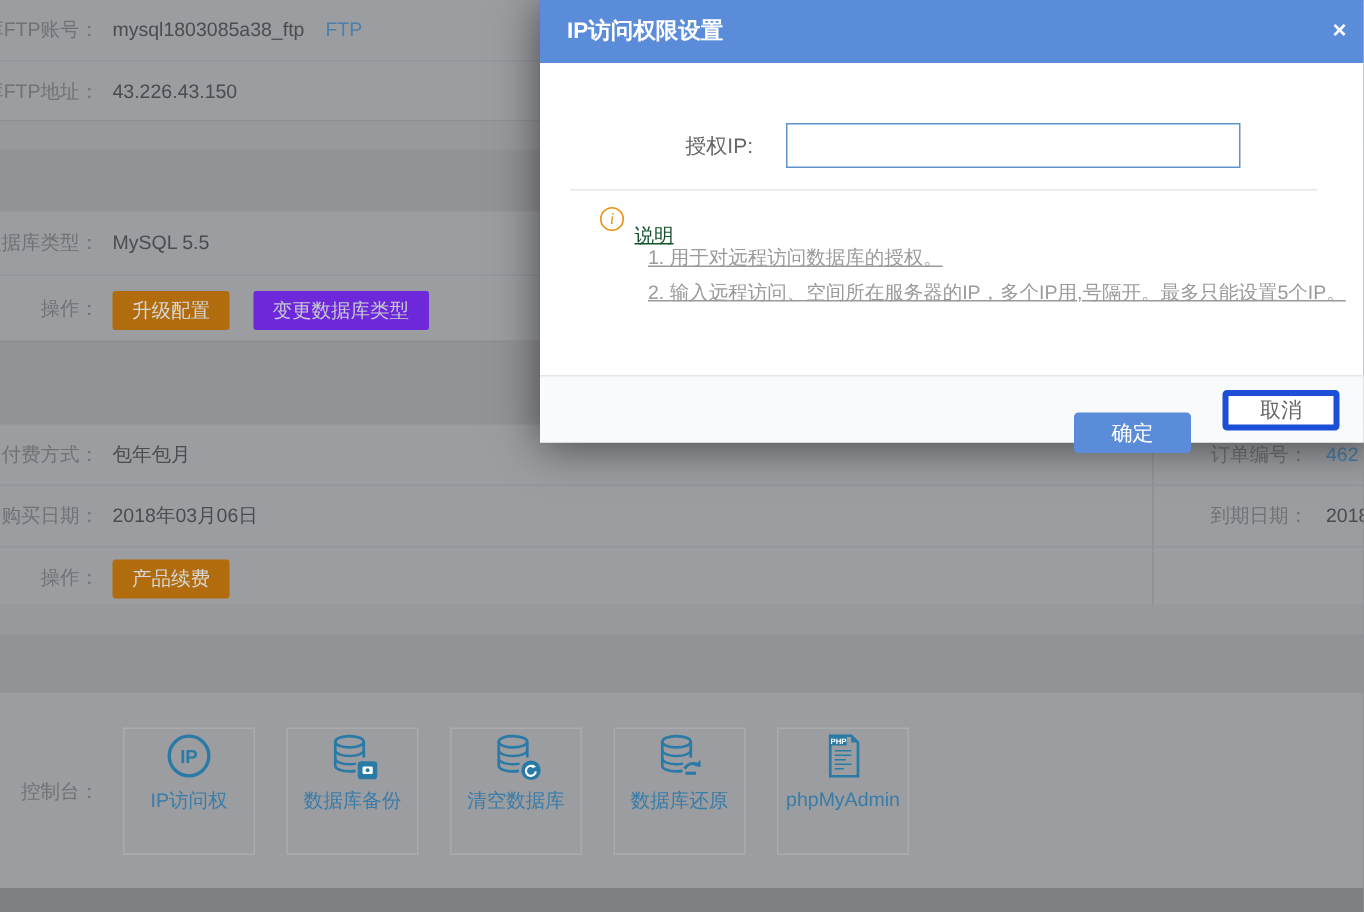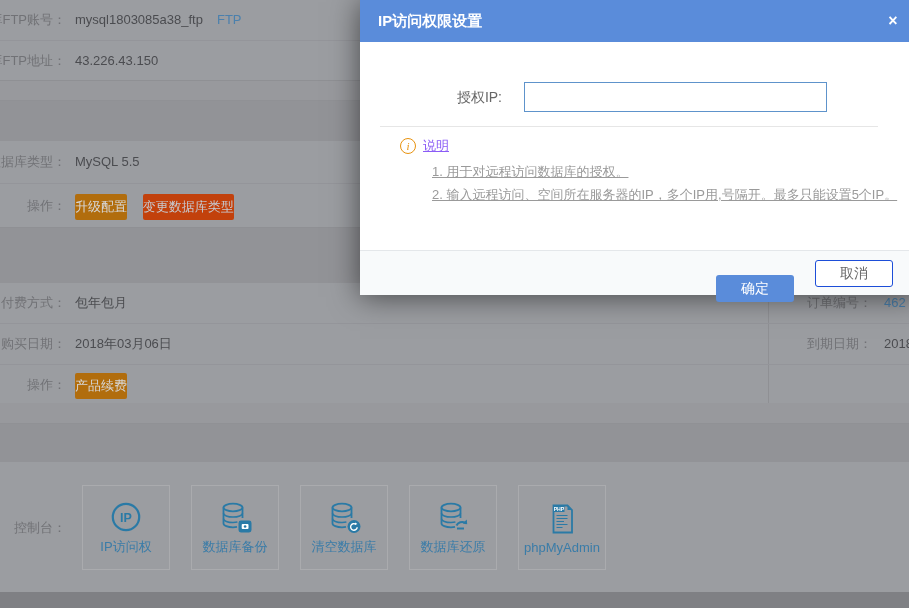--- a/index.html
+++ b/index.html
@@ -26,58 +26,58 @@
   #sec2 .row.r1 { height:42px; line-height:42px; }
   #sec2 .row.r2 { height:44px; line-height:44px; }
   .lbl  { position:absolute; right:843px; white-space:nowrap; color:#717276; }
   .val  { position:absolute; left:75px; white-space:nowrap; color:#4b4c50; }
   .link { color:#4b80ad; margin-left:14px; text-decoration:none; cursor:pointer; }
   .rlbl { position:absolute; right:37px; white-space:nowrap; color:#717276; }
   .rval { position:absolute; left:884px; white-space:nowrap; color:#4b4c50; }
   .rval.blue { color:#4b80ad; cursor:pointer; }
   .vdiv { position:absolute; left:768px; top:0; height:100%; width:1px; background:#8f9094; }
 
-  .btn { display:inline-block; height:26px; line-height:26px; padding:0 0;
+  .btn { display:inline-block; height:26px; line-height:26px; padding:0 13px;
          border-radius:2px; margin-right:12px; vertical-align:middle; cursor:pointer; border:none; font-size:13px; }
   .btn-orange { background:#b16d0d; color:#d6d7d9; }
-  .btn-blue   { background:#c2410c; color:#c6cad1; }
+  .btn-blue   { background:#6d28d9; color:#c6cad1; }
 
   .console-lbl { position:absolute; right:843px; top:57px; white-space:nowrap; color:#717276; }
   #cards { position:absolute; left:82px; top:23px; display:flex; gap:21px; }
   .card { width:88px; height:85px; border:1px solid #aaabae; box-sizing:border-box;
-          display:flex; flex-direction:column; align-items:center; justify-content:center; cursor:pointer; }
+          display:flex; flex-direction:column; align-items:center; justify-content:flex-start; cursor:pointer; }
   .card svg { display:block; }
   .clabel { color:#3a7ca8; margin-top:3px; }
 
   #modal { position:absolute; left:360px; top:0; width:560px; height:295px; background:#ffffff;
            box-shadow:0 2px 28px rgba(0,0,0,0.55); }
   .m-header { height:42px; background:#5a8cda; position:relative; }
   .m-title  { color:#ffffff; font-size:15px; font-weight:bold; line-height:42px; padding-left:18px; }
   .m-close  { position:absolute; left:516px; top:0; width:34px; height:42px; line-height:42px;
               text-align:center; color:#ffffff; font-size:16px; font-weight:bold; cursor:pointer; }
   .m-form-label { position:absolute; top:82px; right:418px; height:30px; line-height:30px;
                   color:#666666; font-size:14px; white-space:nowrap; }
   .m-input { position:absolute; left:164px; top:82px; width:303px; height:30px; box-sizing:border-box;
              border:1px solid #5e93cb; outline:none; font-size:14px; padding:0 8px;
              font-family:"Liberation Sans","DejaVu Sans",sans-serif; }
   .m-divider { position:absolute; left:20px; top:126px; width:498px; height:1px; background:#e6e6e6; }
   .m-note-icon { position:absolute; left:40px; top:138px; width:14px; height:14px; border:1px solid #e8920e;
                  border-radius:50%; color:#e8920e; font-size:11px; line-height:14px; text-align:center;
                  font-style:italic; font-family:"Liberation Serif","DejaVu Serif",serif; }
-  .m-note-title { position:absolute; left:63px; top:138px; color:#8b5cf6; line-height:16px;text-decoration:underline; }
+  .m-note-title { position:absolute; left:63px; top:149px; color:#14532d; line-height:16px;text-decoration:underline; }
   .m-item { position:absolute; left:72px; color:#9a9a9a; white-space:nowrap;text-decoration:underline; }
   .m-item.i1 { top:163px; }
   .m-item.i2 { top:186px; }
   .m-footer { position:absolute; left:0; top:250px; width:100%; height:45px; background:#f8fafb;
               border-top:1px solid #e4e7ea; box-sizing:border-box; }
   .m-ok { position:absolute; left:356px; top:24px; width:78px; height:27px; background:#5a8cda; color:#ffffff;
           border:none; border-radius:3px; font-size:14px; cursor:pointer;
           font-family:"Liberation Sans","DejaVu Sans",sans-serif; }
   .m-cancel { position:absolute; left:455px; top:9px; width:78px; height:27px; background:#ffffff; color:#666666;
-              border:1px solid #1d4ed8; border-radius:3px; box-sizing:border-box; font-size:14px; cursor:pointer;
+              border:4px solid #1d4ed8; border-radius:3px; box-sizing:border-box; font-size:14px; cursor:pointer;
               font-family:"Liberation Sans","DejaVu Sans",sans-serif; }
 </style>
 </head>
 <body>
 
 <div class="band" id="sec1">
   <div class="row">
     <span class="lbl">库FTP账号：</span>
     <span class="val"><span>mysql1803085a38_ftp</span><a class="link">FTP</a></span>
   </div>

